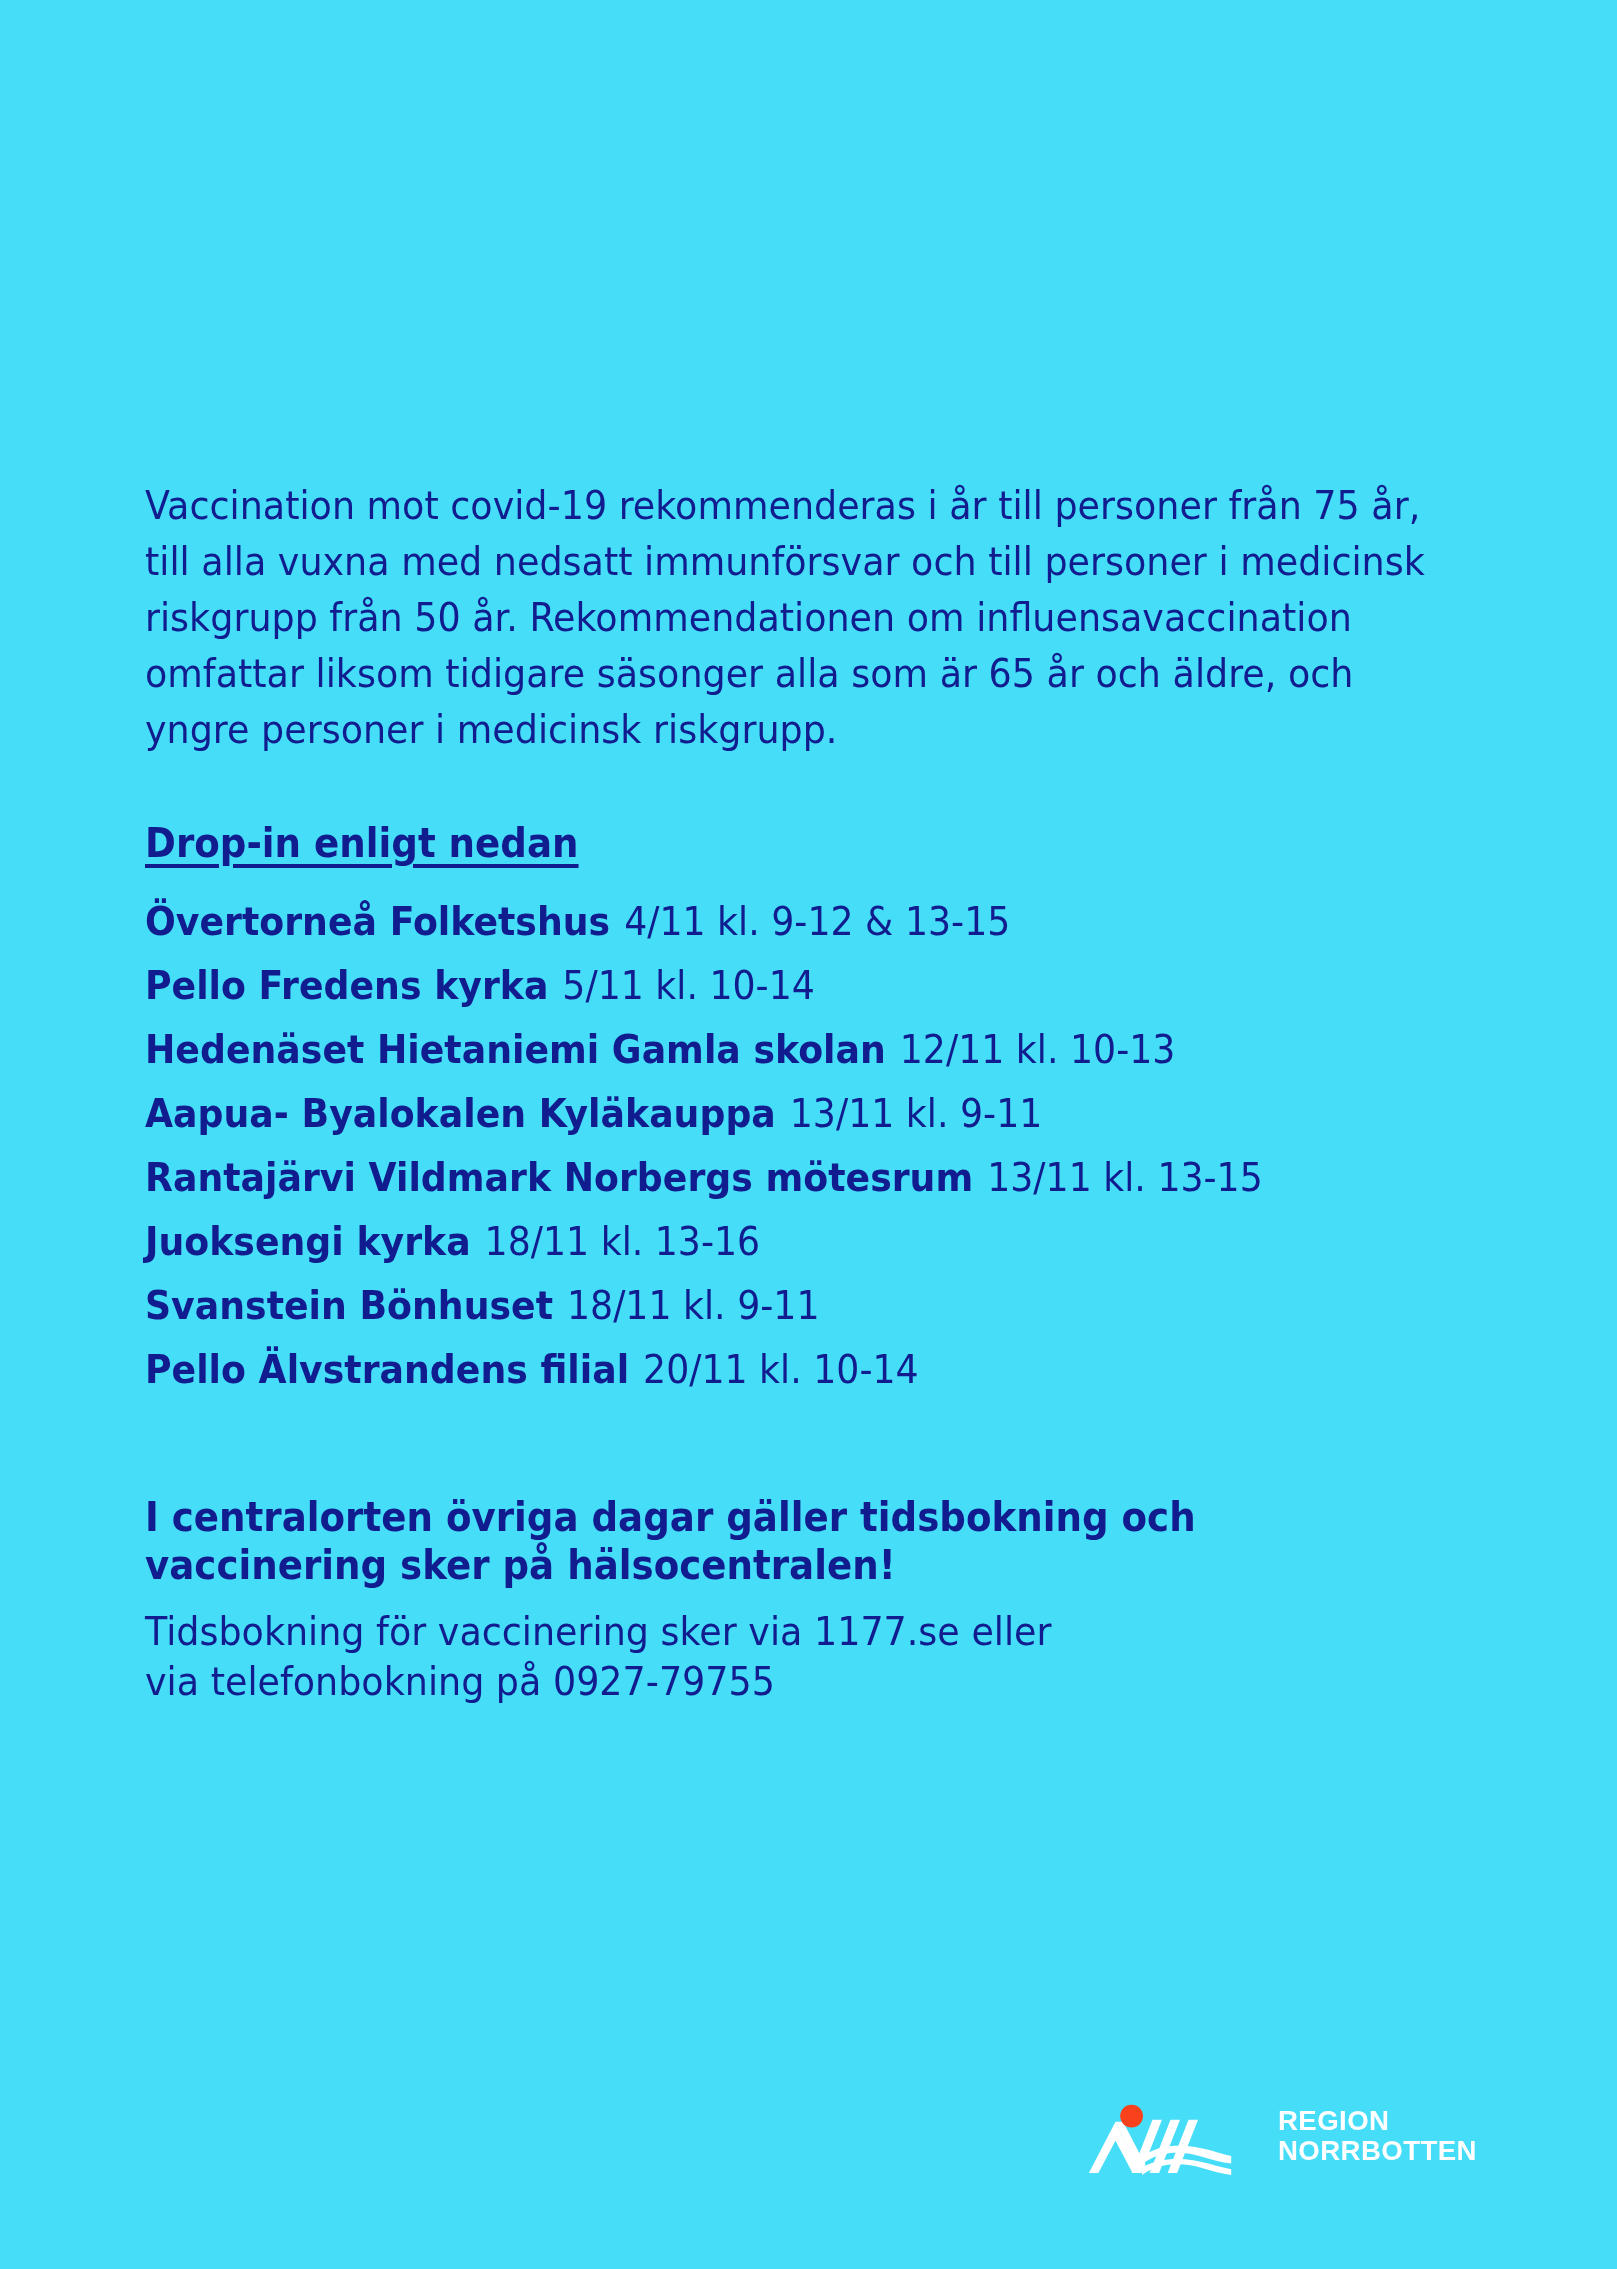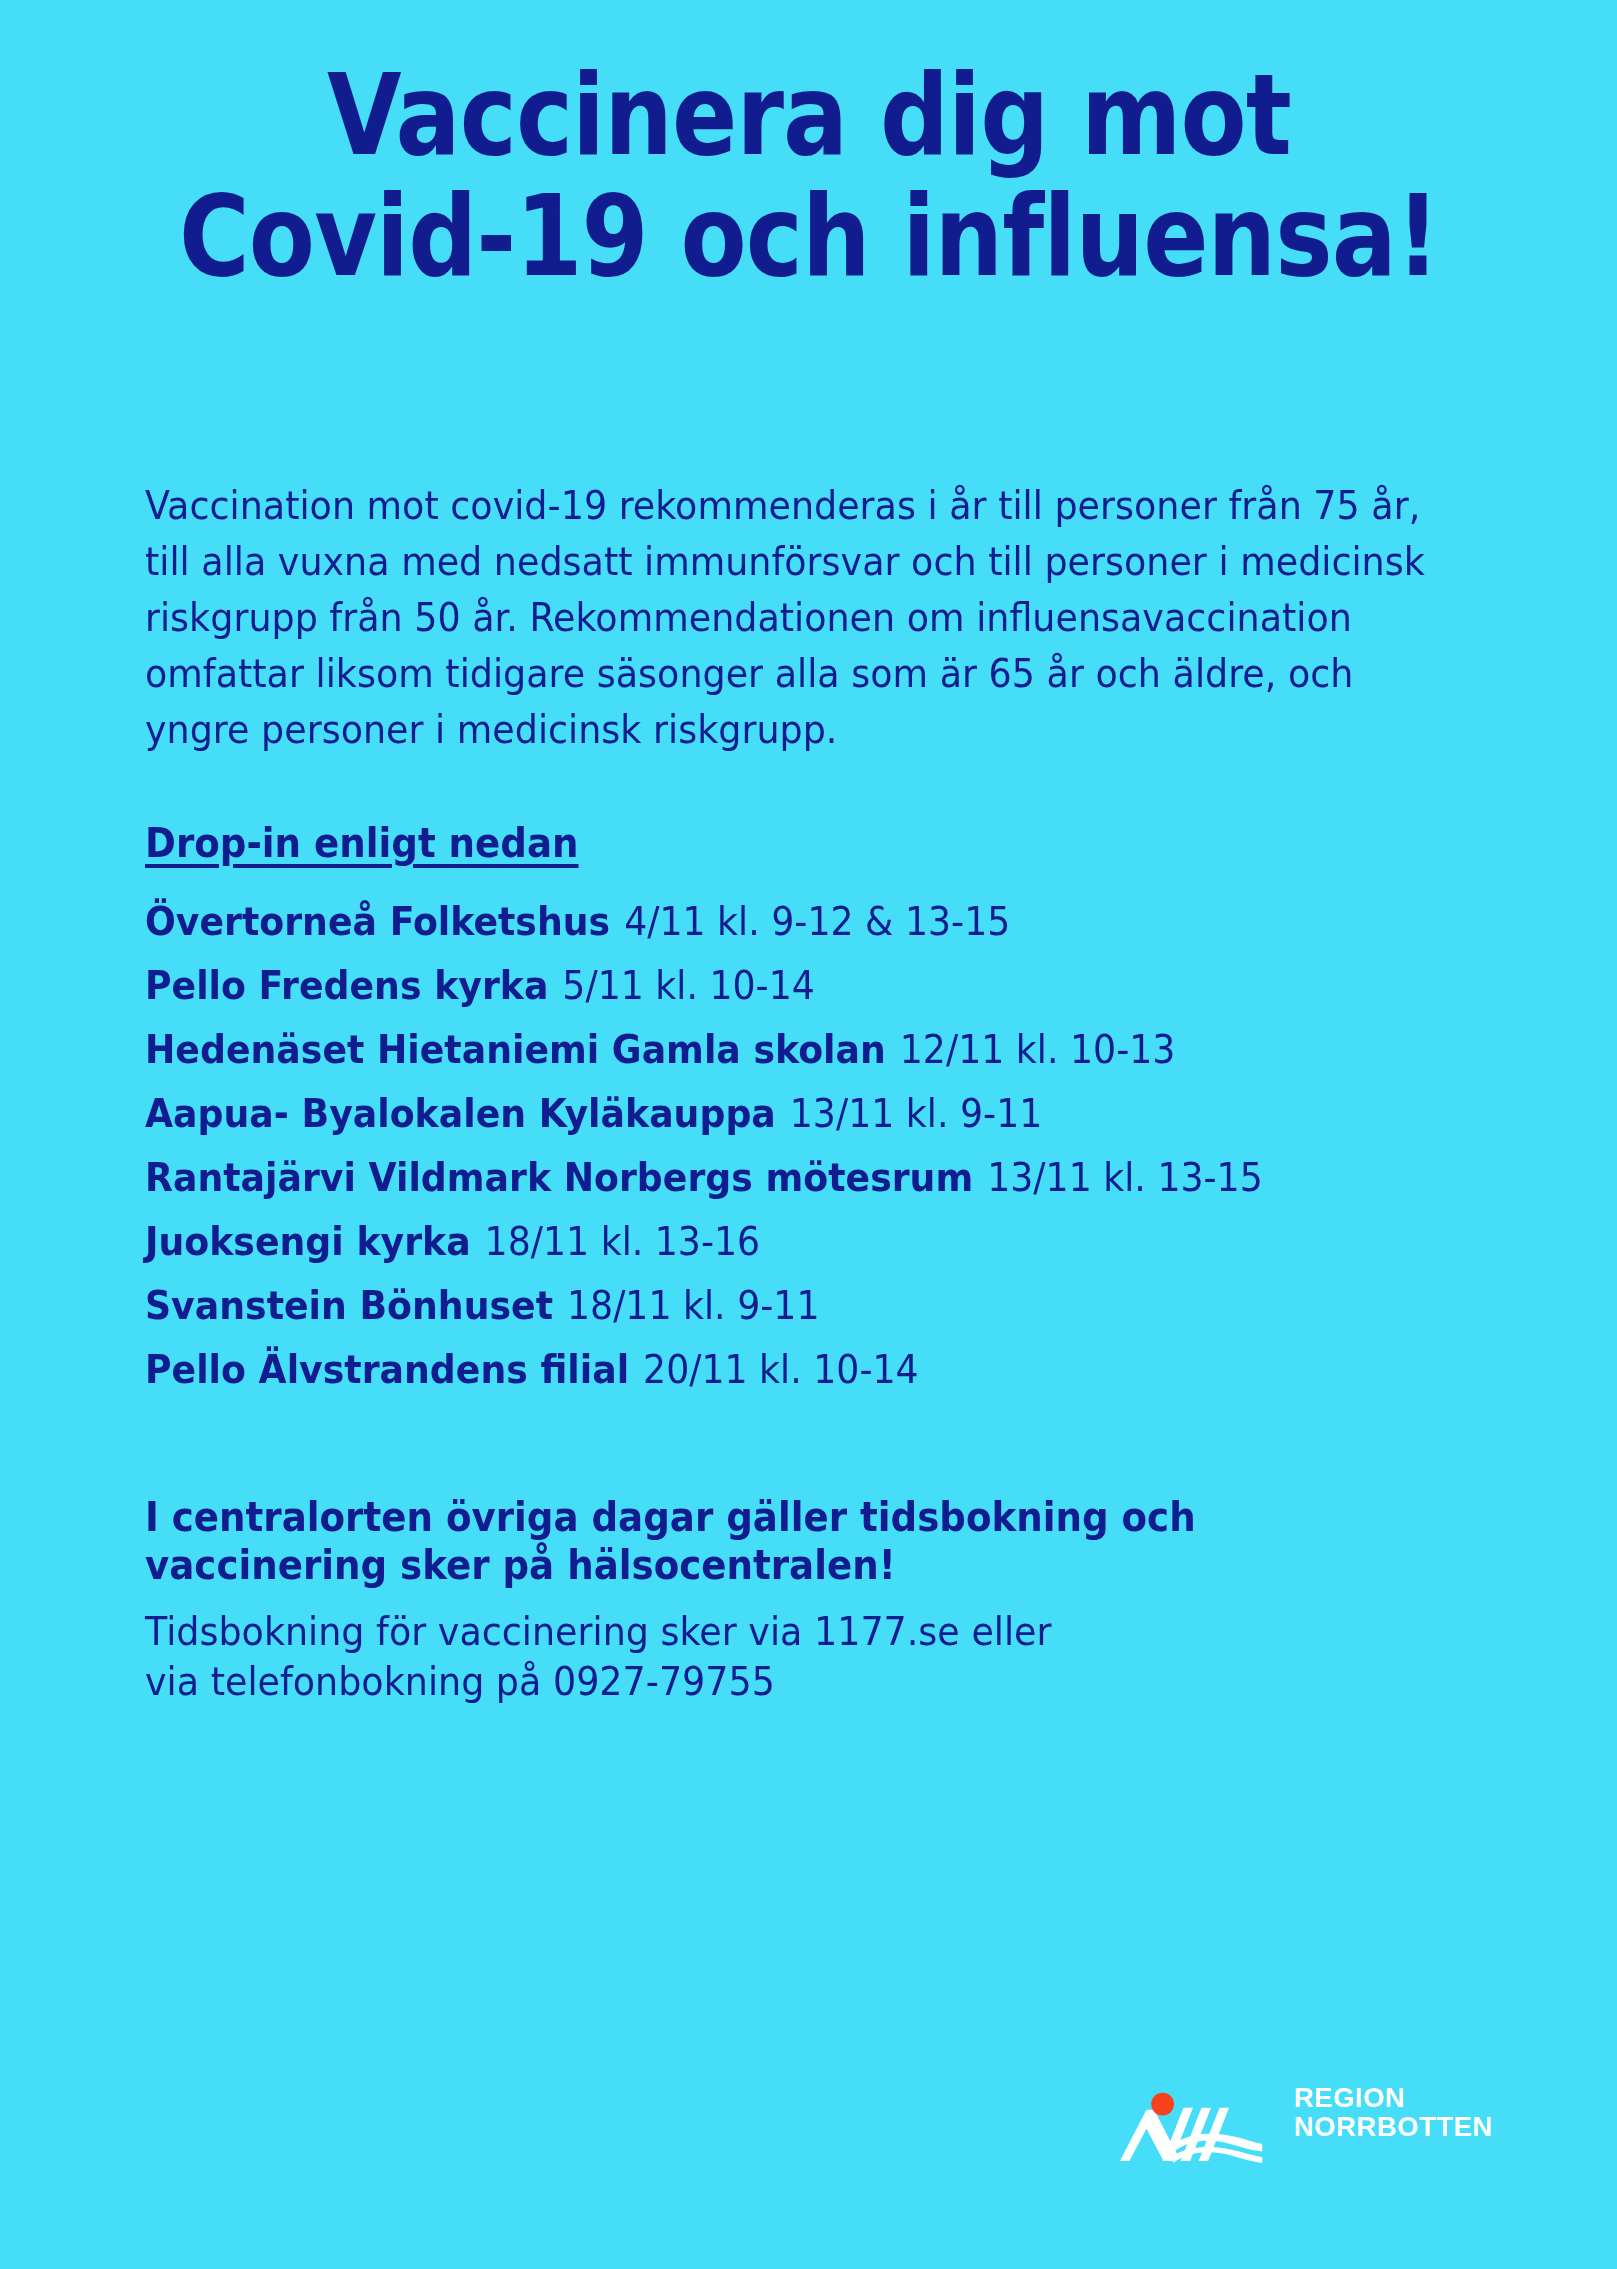--- a/index.html
+++ b/index.html
@@ -120,27 +120,27 @@
     font-size: 39px;
     line-height: 1.28;
     color: #111C8E;
     transform: scaleX(0.935);
     transform-origin: left top;
   }
 
   
   .logo {
     position: absolute;
-    left: 1118px;
+    left: 1087px;
     top: 2083px;
     width: 399px;
     height: 105px;
     display: flex;
-    align-items: flex-start;
-    gap: 9px;
+    align-items: center;
+    gap: 24px;
   }
   .logo-mark {
     width: 167px;
     height: 82px;
     flex: 0 0 auto;
   }
   .logo-text {
     display: flex;
     flex-direction: column;
     justify-content: center;
@@ -157,24 +157,20 @@
   }
   .logo-text span.line2 {
     font-size: 28.5px;
   }
 </style>
 </head>
 <body>
 
 <div class="poster">
 
-  <div class="title-block">
-    <div class="title-line">Vaccinera dig mot</div>
-    <div class="title-line">Covid-19  och influensa!</div>
-  </div>
 
   <p class="intro">Vaccination mot covid-19 rekommenderas i år till personer från 75 år, till alla vuxna med nedsatt immunförsvar och till personer i medicinsk riskgrupp från 50 år. Rekommendationen om influensavaccination omfattar liksom tidigare säsonger alla som är 65 år och äldre, och yngre personer i medicinsk riskgrupp.</p>
 
   <div class="dropin-heading">Drop-in enligt nedan</div>
 
   <div class="list">
     <div class="list-item">
       <span class="place">Övertorneå Folketshus</span><span class="when">4/11 kl. 9-12  &amp; 13-15</span>
     </div>
     <div class="list-item">

